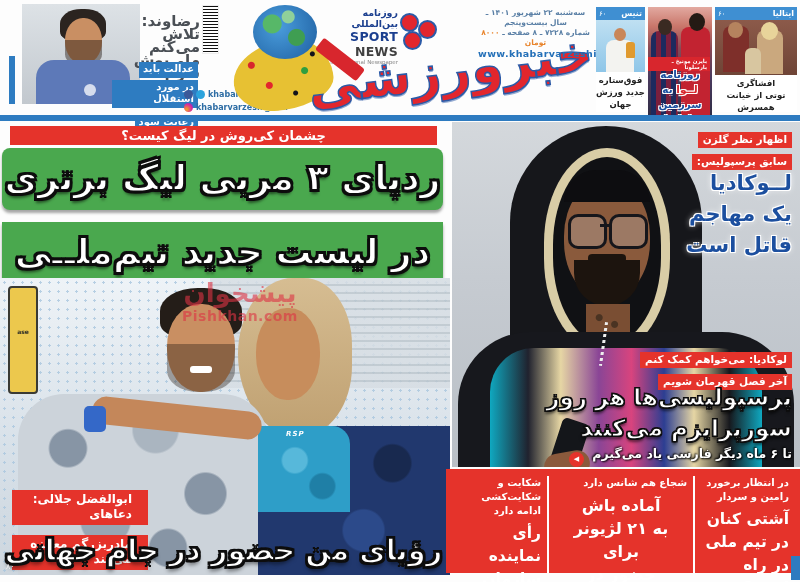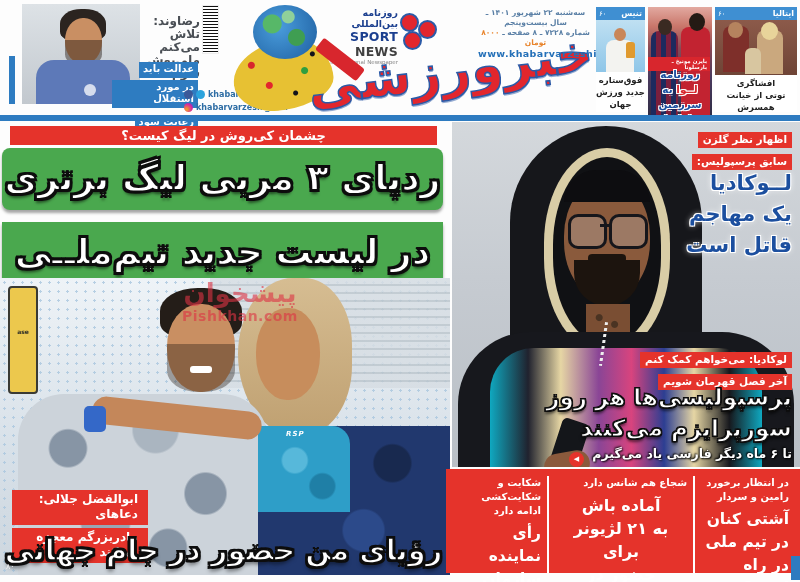--- a/index.html
+++ b/index.html
@@ -11,21 +11,21 @@
   .ltr{direction:ltr;}
 
   
   .tl-photo{left:22px;top:4px;width:118px;height:100px;background:linear-gradient(180deg,#dde2e6,#c2c8ce);overflow:hidden;}
   .tl-hair{left:38px;top:5px;width:46px;height:32px;background:#2b2420;border-radius:46% 46% 30% 30%;}
   .tl-face{left:43px;top:14px;width:37px;height:46px;background:#c98f63;border-radius:48%;}
   .tl-beard{left:43px;top:36px;width:37px;height:26px;background:rgba(35,25,18,.45);border-radius:0 0 45% 45%;}
   .tl-body{left:14px;top:56px;width:94px;height:44px;background:#5d79b8;border-radius:18px 18px 0 0;}
   .tl-emblem{left:62px;top:80px;width:12px;height:12px;background:rgba(255,255,255,.75);border-radius:50%;}
   .tl-blueline{left:9px;top:56px;width:6px;height:48px;background:#2e7cc1;}
-  .tl-kicker{left:126px;top:15px;width:74px;text-align:right;font-size:12px;font-weight:bold;color:#4a4f55;line-height:13px;}
+  .tl-kicker{left:126px;top:15px;width:74px;text-align:right;font-size:15px;font-weight:bold;color:#4a4f55;line-height:13px;}
   .tl-caption{left:112px;top:57px;width:86px;text-align:right;}
   .pill{display:inline-block;background:#2e7cc1;color:#fff;font-weight:bold;font-size:10px;line-height:1.25;padding:1px 4px 2px;margin-bottom:2px;}
   .pill-red{background:#e5332b;}
   .barcode{left:203px;top:6px;width:15px;height:47px;background:repeating-linear-gradient(180deg,#111 0 1px,#fff 1px 3px);outline:1px solid #eee;}
   .social{left:184px;top:88px;width:110px;font-size:8px;font-weight:bold;color:#2e6da4;}
   .social-row{display:flex;align-items:center;gap:3px;height:13px;}
   .dot-ic{width:9px;height:9px;border-radius:50%;display:inline-block;}
   .ic-fb{background:#3b5998;}
   .ic-tw{background:#2ba3dd;}
   .ic-ig{background:radial-gradient(circle at 30% 70%,#f5a623,#d6249f 60%,#285AEB);}
@@ -122,21 +122,21 @@
   .pl-azure{position:absolute;left:258px;top:148px;width:92px;height:86px;background:#2e9ec8;border-radius:0 18px 0 0;
         background-image:radial-gradient(circle at 40% 40%,#57b8da 0 12px,transparent 14px),
                          radial-gradient(circle at 70% 70%,#1f7fa6 0 12px,transparent 14px);}
   .pl-rsp{position:absolute;left:286px;top:152px;color:#fff;font-size:7px;font-weight:bold;font-style:italic;letter-spacing:1px;}
   .pl-arm{position:absolute;left:92px;top:126px;width:170px;height:28px;background:#c4875a;border-radius:14px;transform:rotate(6deg);}
   .pl-hand{position:absolute;left:84px;top:128px;width:22px;height:26px;background:#3468c8;border-radius:5px;}
   .pl-watermark{position:absolute;left:160px;top:0;width:160px;text-align:center;color:#dd3344;opacity:.6;}
   .wm-fa{font-size:26px;font-weight:bold;}
   .wm-en{font-size:14px;font-weight:bold;letter-spacing:.5px;}
   .pl-labels{position:absolute;left:12px;top:212px;width:136px;text-align:right;}
-  .pl-labels .pill-red{font-size:12px;padding:2px 10px 3px;margin-bottom:3px;}
+  .pl-labels .pill-red{font-size:12px;padding:2px 16px 3px;margin-bottom:10px;}
   .pl-headline{position:absolute;left:0;top:250px;width:447px;text-align:center;color:#fff;
         font-size:29px;font-weight:bold;line-height:44px;
         -webkit-text-stroke:1.6px #0d0d0d;
         text-shadow:2px 2px 0 #0d0d0d,-2px 2px 0 #0d0d0d,2px -2px 0 #0d0d0d,-2px -2px 0 #0d0d0d,0 4px 4px rgba(0,0,0,.55);}
   .pl-pagenum{position:absolute;left:6px;top:284px;color:#fff;font-size:8px;opacity:.85;}
 
   
   .photo-right{left:452px;top:122px;width:348px;height:345px;overflow:hidden;
         background:linear-gradient(180deg,#d4d8dc 0%,#c6cbd1 45%,#b9bfc6 100%);}
   .pr-hood{position:absolute;left:58px;top:4px;width:192px;height:272px;background:#16171b;border-radius:96px 96px 50px 50px;}

